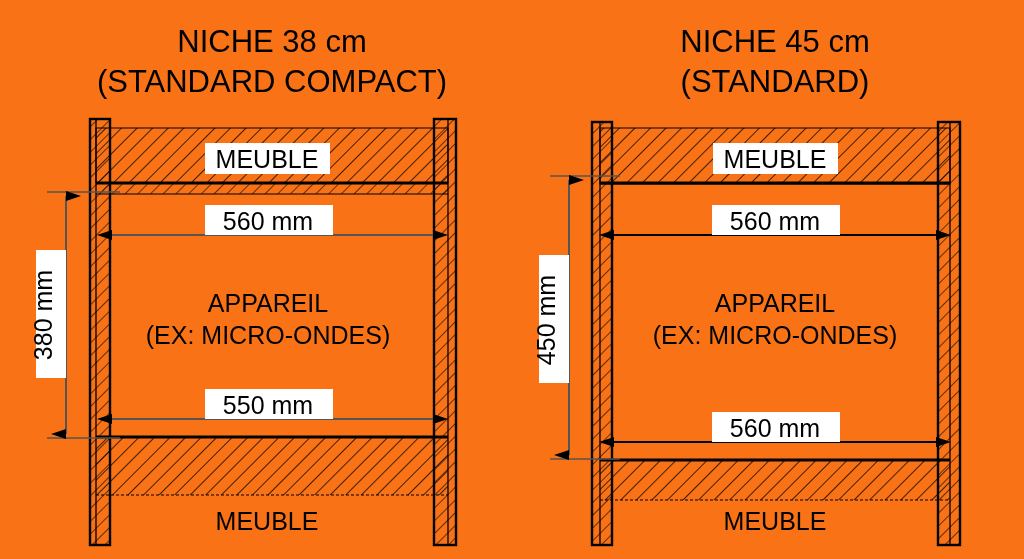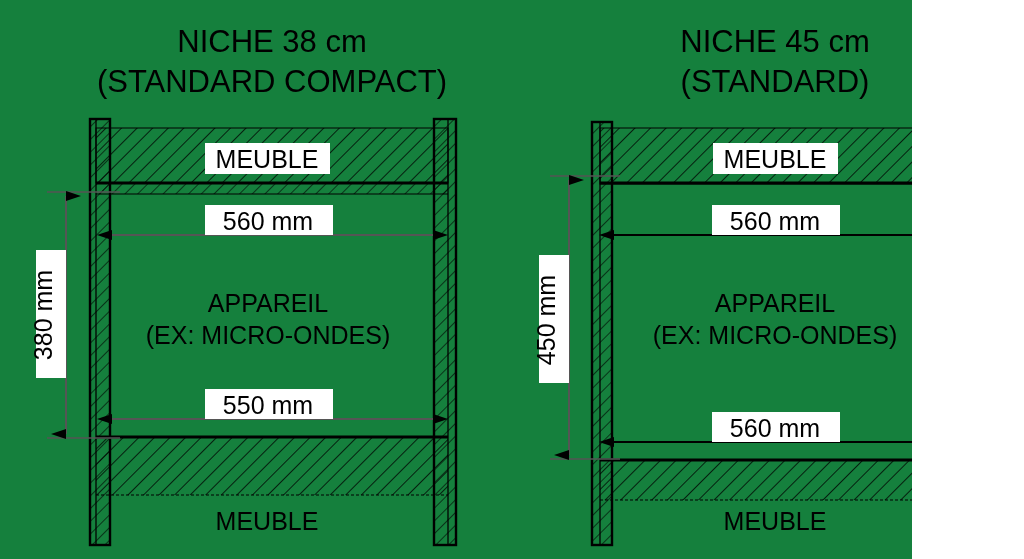--- a/index.html
+++ b/index.html
@@ -2,23 +2,23 @@
 <html><head>
 <meta charset="utf-8">
 <style>
   html, body {
     margin: 0;
     padding: 0;
     background: #ffffff;
   }
   #page {
     position: relative;
-    width: 912px;
+    width: 1024px;
     height: 559px;
-    background: #15803d;
+    background: #f97316;
     font-family: "Liberation Sans", sans-serif;
     overflow: hidden;
   }
   svg.diagram {
     display: block;
     width: 1024px;
     height: 559px;
   }
   text {
     font-family: "Liberation Sans", sans-serif;

